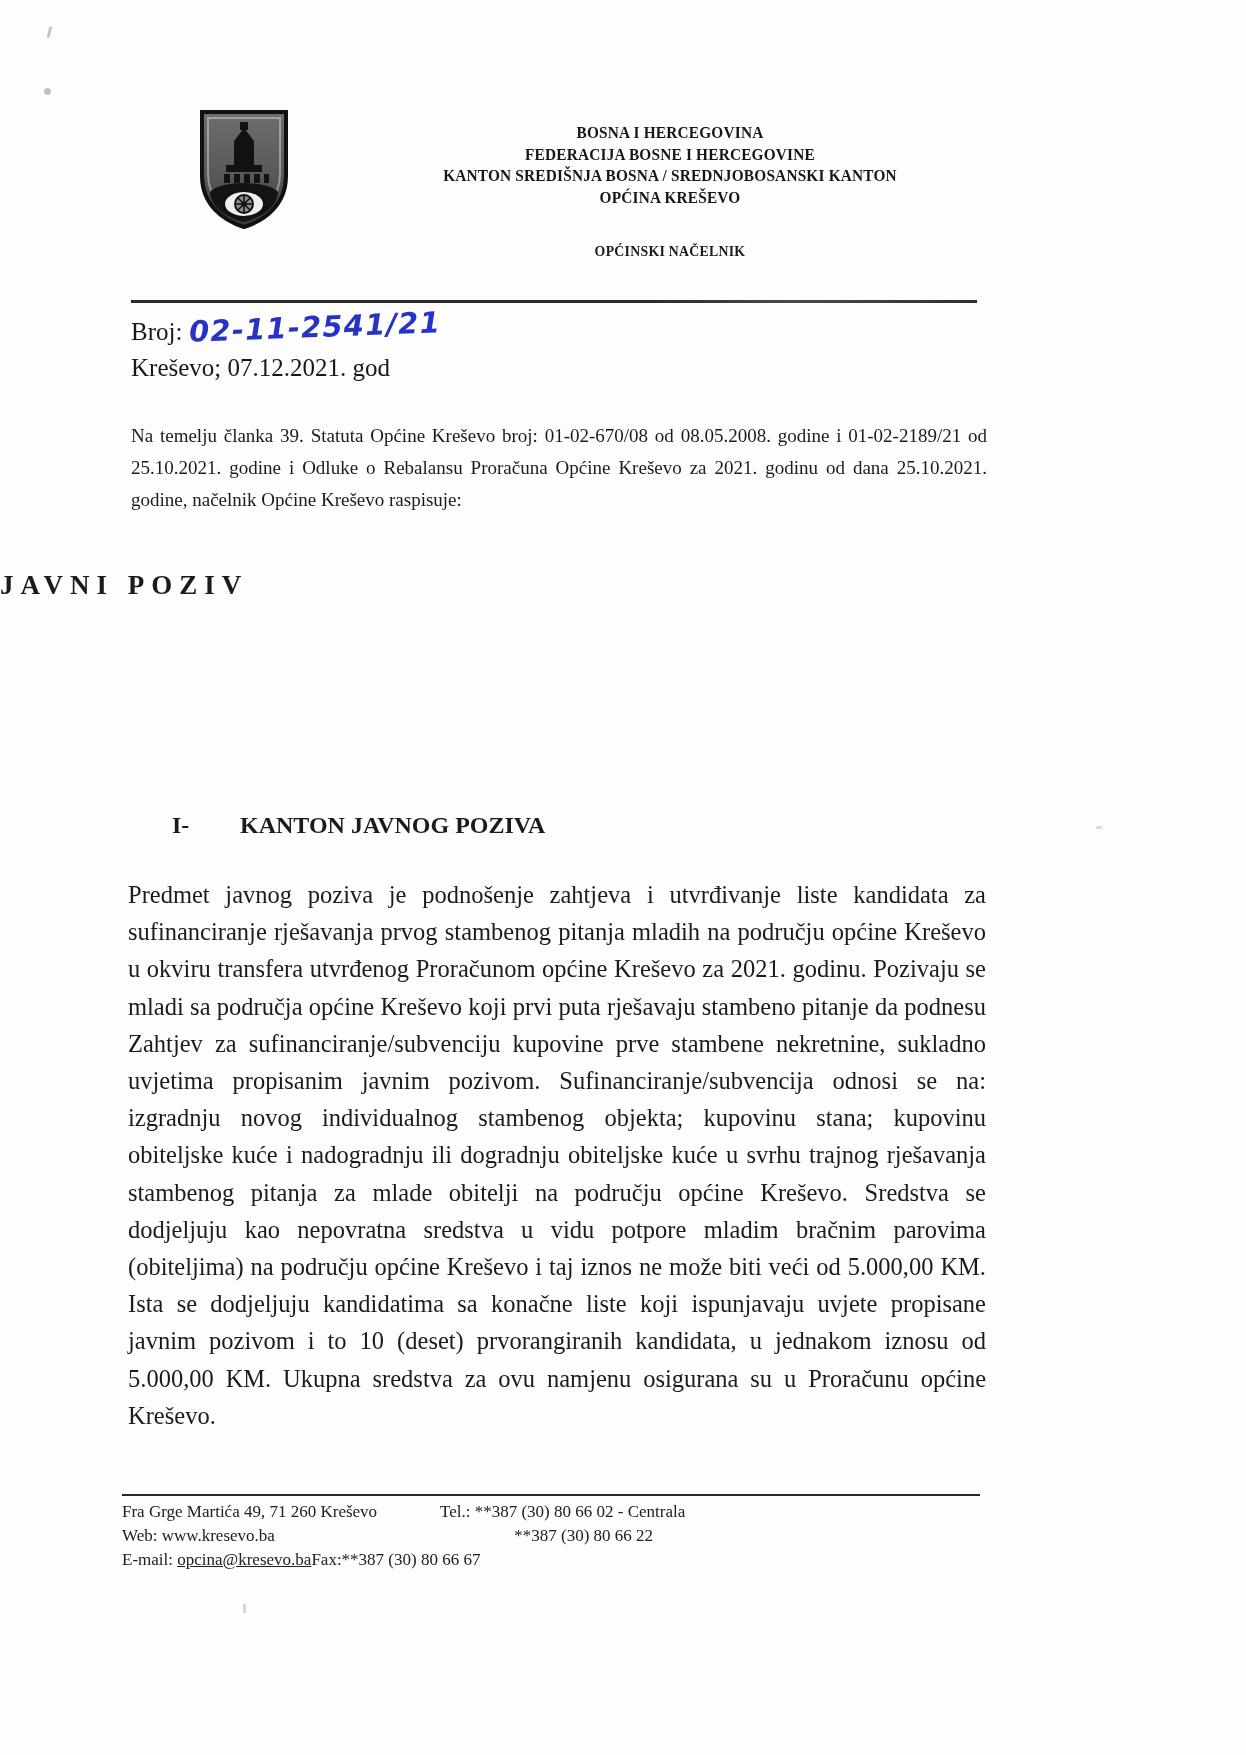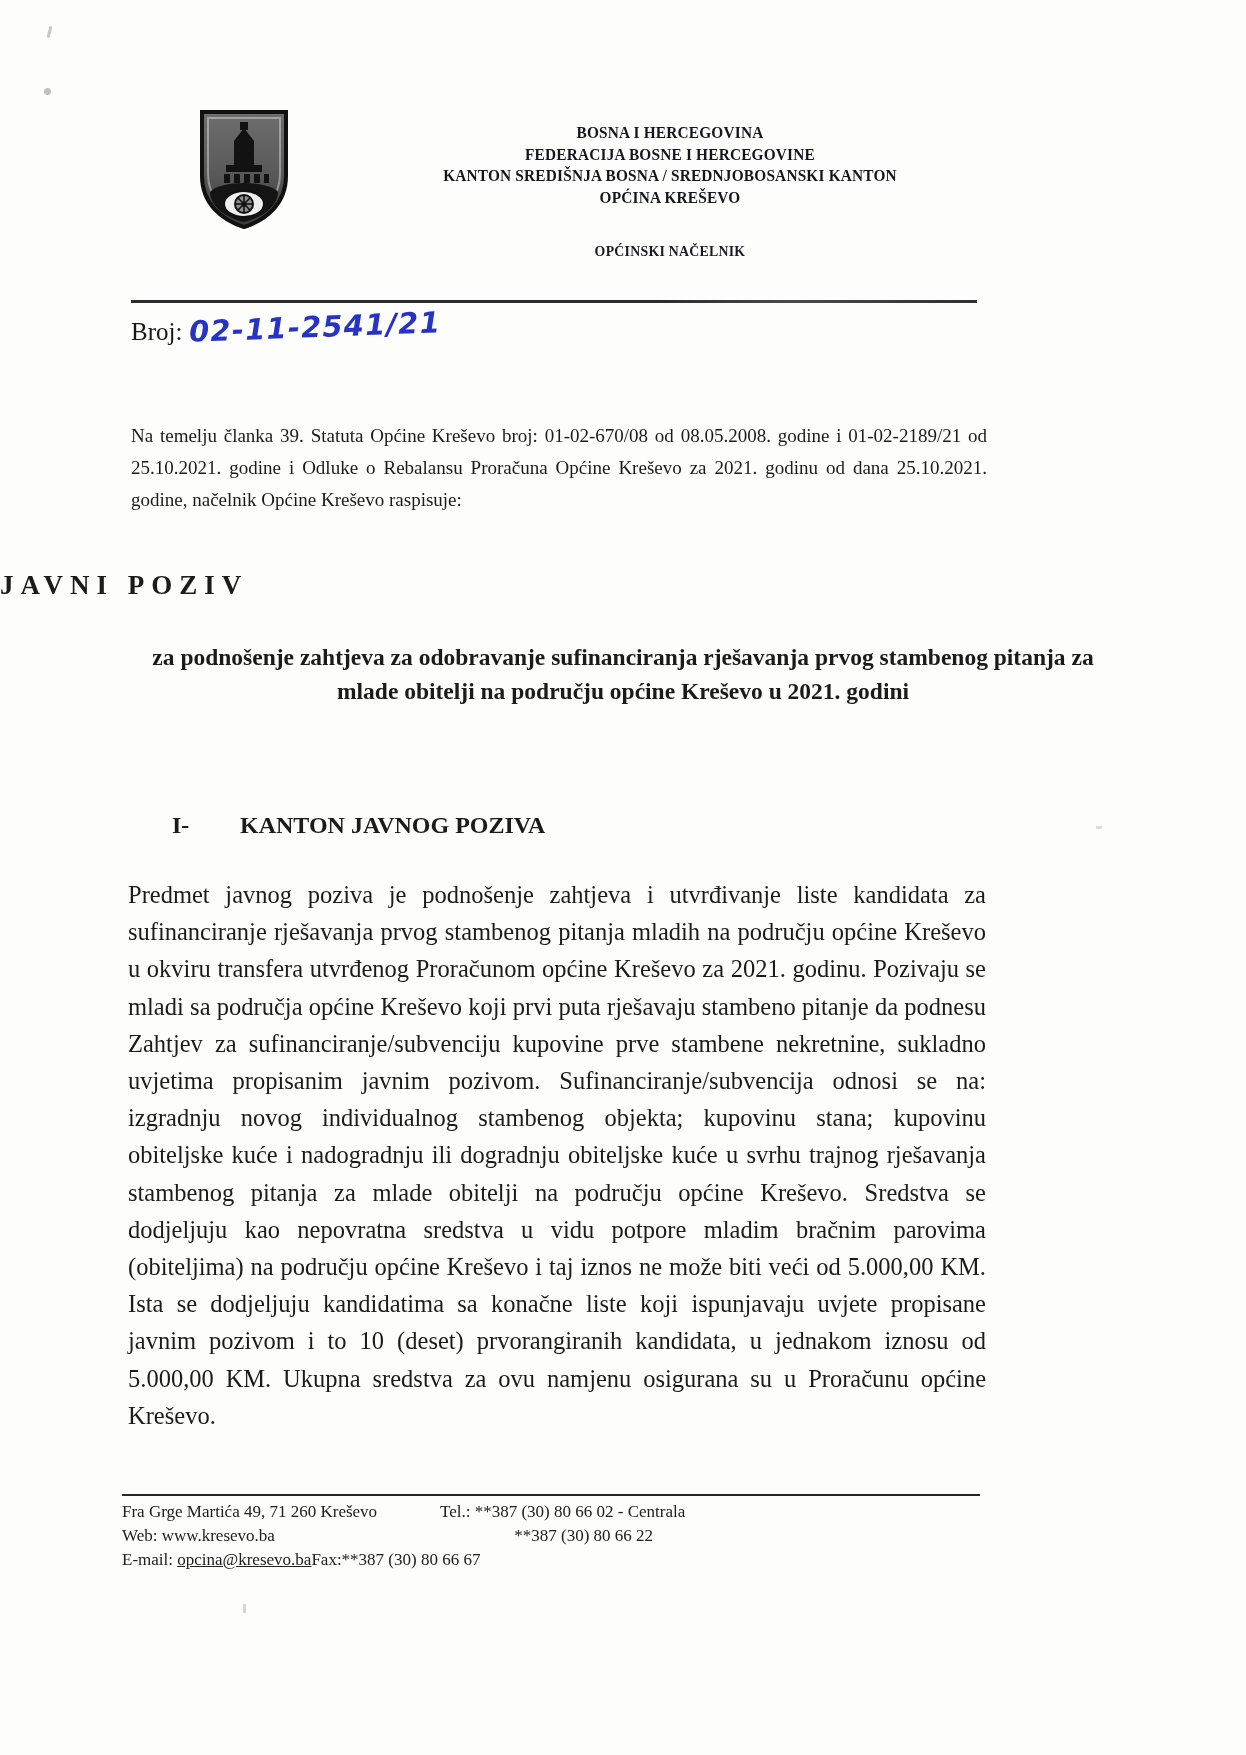--- a/index.html
+++ b/index.html
@@ -253,26 +253,26 @@
 
     <div class="subtitle-office">OPĆINSKI NAČELNIK</div>
   </div>
 
   <div class="rule-top"></div>
 
   <div class="meta">
     <div class="row">
       <span>Broj:</span><span class="handwritten">02-11-2541/21</span>
     </div>
+    <div class="row">Kreševo; 07.12.2021. god</div>
   </div>
 
   <div class="intro">Na temelju članka 39. Statuta Općine Kreševo broj: 01-02-670/08 od 08.05.2008. godine i 01-02-2189/21 od 25.10.2021. godine i Odluke o Rebalansu Proračuna Općine Kreševo za 2021. godinu od dana 25.10.2021. godine, načelnik Općine Kreševo raspisuje:</div>
 
   <div class="doc-title">JAVNI POZIV</div>
-  <div class="doc-subtitle">za podnošenje zahtjeva za odobravanje sufinanciranja rješavanja prvog stambenog pitanja za mlade obitelji na području općine Kreševo u 2021. godini</div>
 
   <div class="section-head">
     <span class="numeral">I-</span><span>KANTON JAVNOG POZIVA</span>
   </div>
 
   <div class="body-par">Predmet javnog poziva je podnošenje zahtjeva i utvrđivanje liste kandidata za sufinanciranje rješavanja prvog stambenog pitanja mladih na području općine Kreševo u okviru transfera utvrđenog Proračunom općine Kreševo za 2021. godinu. Pozivaju se mladi sa područja općine Kreševo koji prvi puta rješavaju stambeno pitanje da podnesu Zahtjev za sufinanciranje/subvenciju kupovine prve stambene nekretnine, sukladno uvjetima propisanim javnim pozivom. Sufinanciranje/subvencija odnosi se na: izgradnju novog individualnog stambenog objekta; kupovinu stana; kupovinu obiteljske kuće i nadogradnju ili dogradnju obiteljske kuće u svrhu trajnog rješavanja stambenog pitanja za mlade obitelji na području općine Kreševo. Sredstva se dodjeljuju kao nepovratna sredstva u vidu potpore mladim bračnim parovima (obiteljima) na području općine Kreševo i taj iznos ne može biti veći od 5.000,00 KM. Ista se dodjeljuju kandidatima sa konačne liste koji ispunjavaju uvjete propisane javnim pozivom i to 10 (deset) prvorangiranih kandidata, u jednakom iznosu od 5.000,00 KM. Ukupna sredstva za ovu namjenu osigurana su u Proračunu općine Kreševo.</div>
 
   <div class="rule-bottom"></div>
   <div class="footer">
     <div class="fleft">

